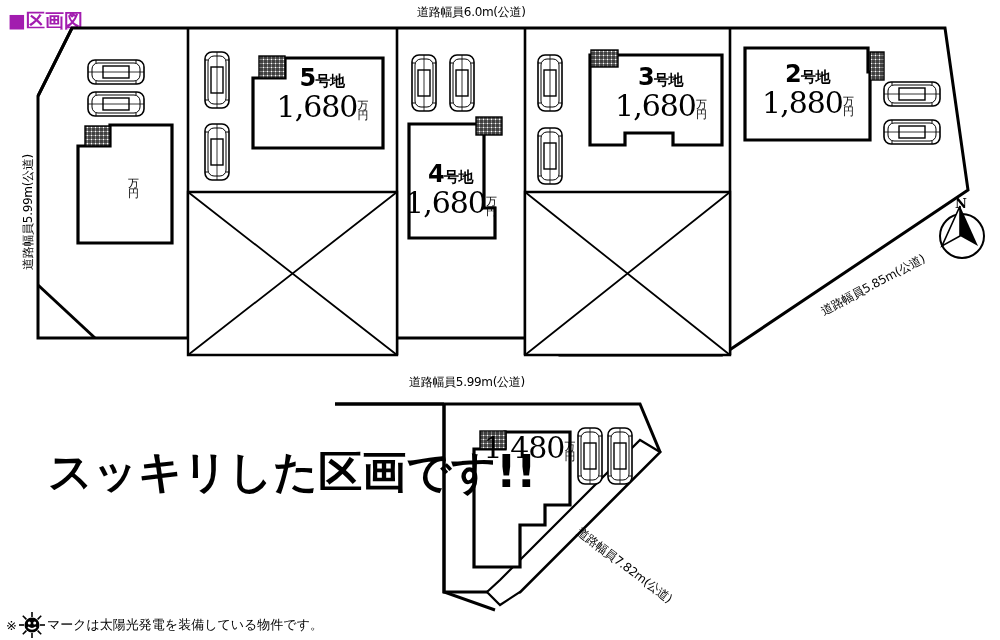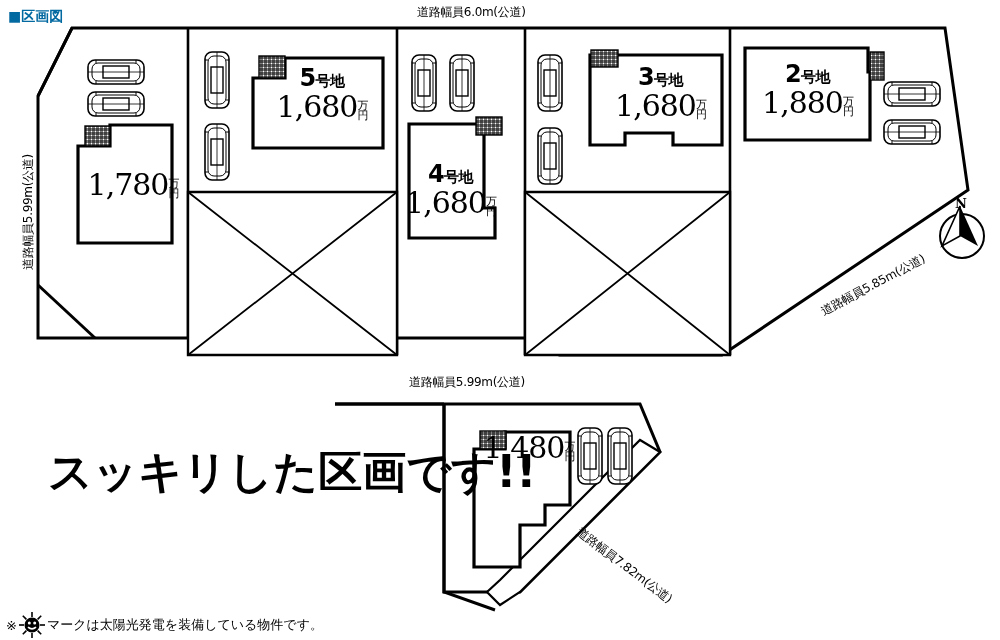--- a/index.html
+++ b/index.html
@@ -13,24 +13,24 @@
     position: relative;
     width: 1000px;
     height: 640px;
     background: #ffffff;
     overflow: hidden;
   }
   
   #map-title {
     position: absolute;
     left: 8px; top: 8px;
-    font-size: 14px;
+    font-size: 19px;
     font-weight: bold;
     letter-spacing: 0px;
-    color: #0369a1;
+    color: #a21caf;
     white-space: nowrap;
   }
   
   #plot-svg {
     position: absolute;
     left: 0; top: 0;
     width: 1000px; height: 640px;
   }
   
   .lot-label {
@@ -247,21 +247,21 @@
     <g transform="translate(578,428)">
         <use href="#car-v"></use>
       </g>
     <g transform="translate(608,428)">
         <use href="#car-v"></use>
       </g>
   </svg>
 
   <div class="lot-label" style="left:78px; top:168px; width:110px;">
     <div class="lot-price">
-      <span>1,780</span><span class="unit"><i>万</i><i>円</i></span>
+      <span class="unit"><i>万</i><i>円</i></span>
     </div>
   </div>
 
   <div class="lot-label" style="left:255px; top:66px; width:134px;">
     <div class="lot-no">
       <span class="num">5</span><span class="suffix">号地</span>
     </div>
     <div class="lot-price">
       <span>1,680</span><span class="unit"><i>万</i><i>円</i></span>
     </div>

